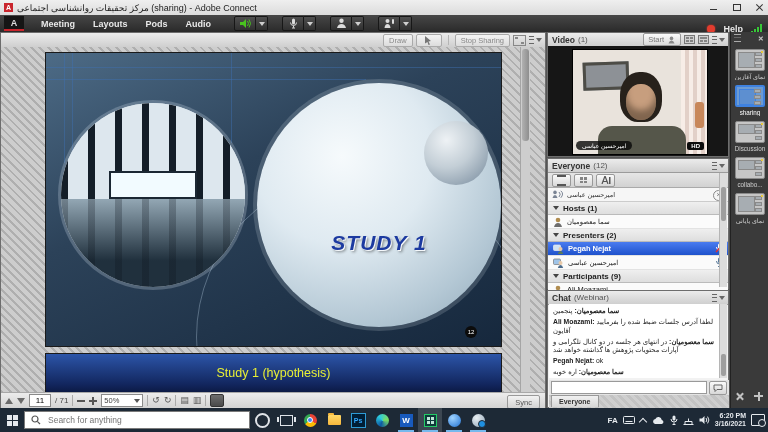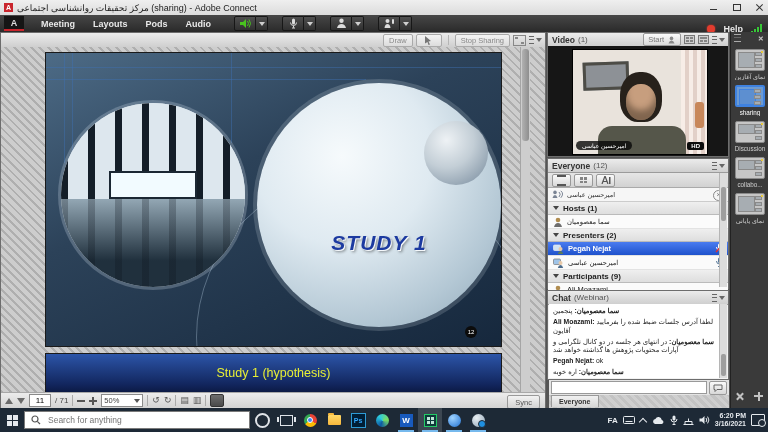--- a/index.html
+++ b/index.html
@@ -134,21 +134,21 @@
   .asec{height:12px;background:linear-gradient(#efefef,#dedede);border-bottom:1px solid #bbb;
      display:flex;align-items:center;gap:4px;padding:0 5px;font-size:8px;font-weight:bold;color:#222;}
   .tri{width:0;height:0;border-left:3.5px solid transparent;border-right:3.5px solid transparent;border-top:4.5px solid #444;}
   .arow{height:13px;background:#fbfbfb;border-bottom:1px solid #e3e3e3;display:flex;align-items:center;
      gap:4px;padding:0 5px;font-size:7.5px;color:#222;position:relative;}
   .arow.sel{background:linear-gradient(#4a7cf0,#1f52cc);color:#fff;font-weight:bold;}
   .arow .right{position:absolute;right:4px;}
   .ascroll{position:absolute;right:1px;top:14px;bottom:1px;width:7px;background:#dcdcdc;border-left:1px solid #b5b5b5;}
   .ascroll .thumb{position:absolute;left:1px;top:14px;width:5px;height:34px;background:#9e9e9e;border-radius:2px;}
   
-  .chatpod{left:547px;top:290px;width:182px;height:90px;}
+  .chatpod{left:547px;top:290px;width:182px;height:118px;}
   .chatbody{position:absolute;left:1px;top:13px;width:172px;height:74px;background:#fff;overflow:hidden;
      padding:3px 4px;box-sizing:border-box;}
   .msg{font-size:6.8px;line-height:8.5px;color:#222;margin-bottom:2.5px;direction:ltr;}
   .msg b::after{content:": ";}
   .cscroll{position:absolute;right:1px;top:13px;width:7px;height:74px;background:#dcdcdc;border-left:1px solid #b5b5b5;}
   .cscroll .thumb{position:absolute;left:1px;bottom:2px;width:5px;height:22px;background:#9e9e9e;border-radius:2px;}
   .chatinputrow{position:absolute;left:1px;top:89px;width:180px;height:15px;background:#e4e4e4;
      display:flex;align-items:center;padding:1px 2px;box-sizing:border-box;gap:2px;}
   .chatinput{flex:1;height:11px;border:1px solid #999;background:#fff;font-size:7px;padding:0 3px;
      font-family:"Liberation Sans",sans-serif;}

